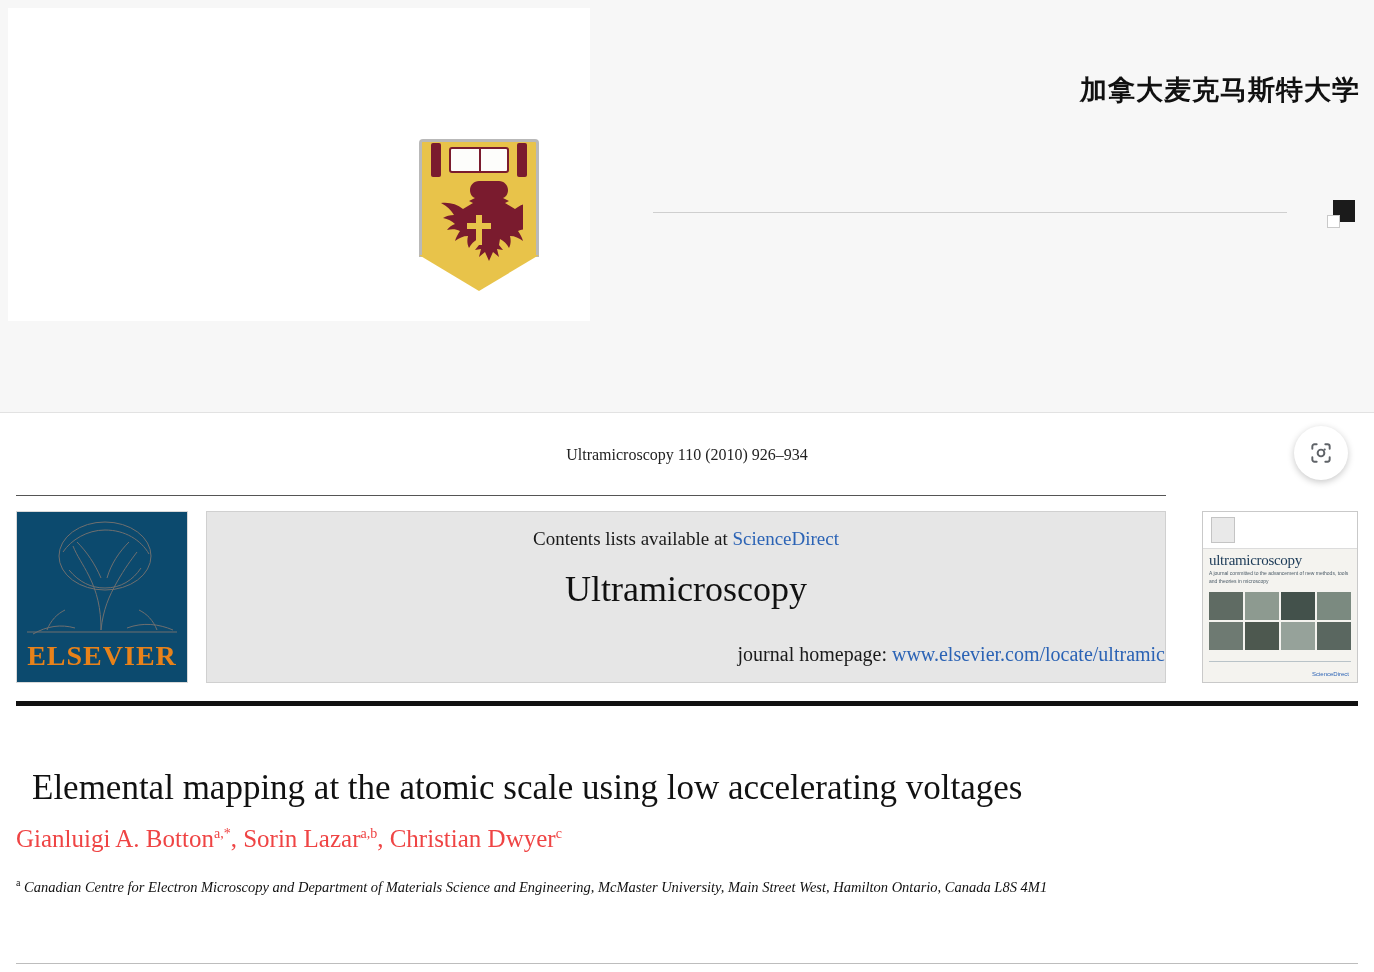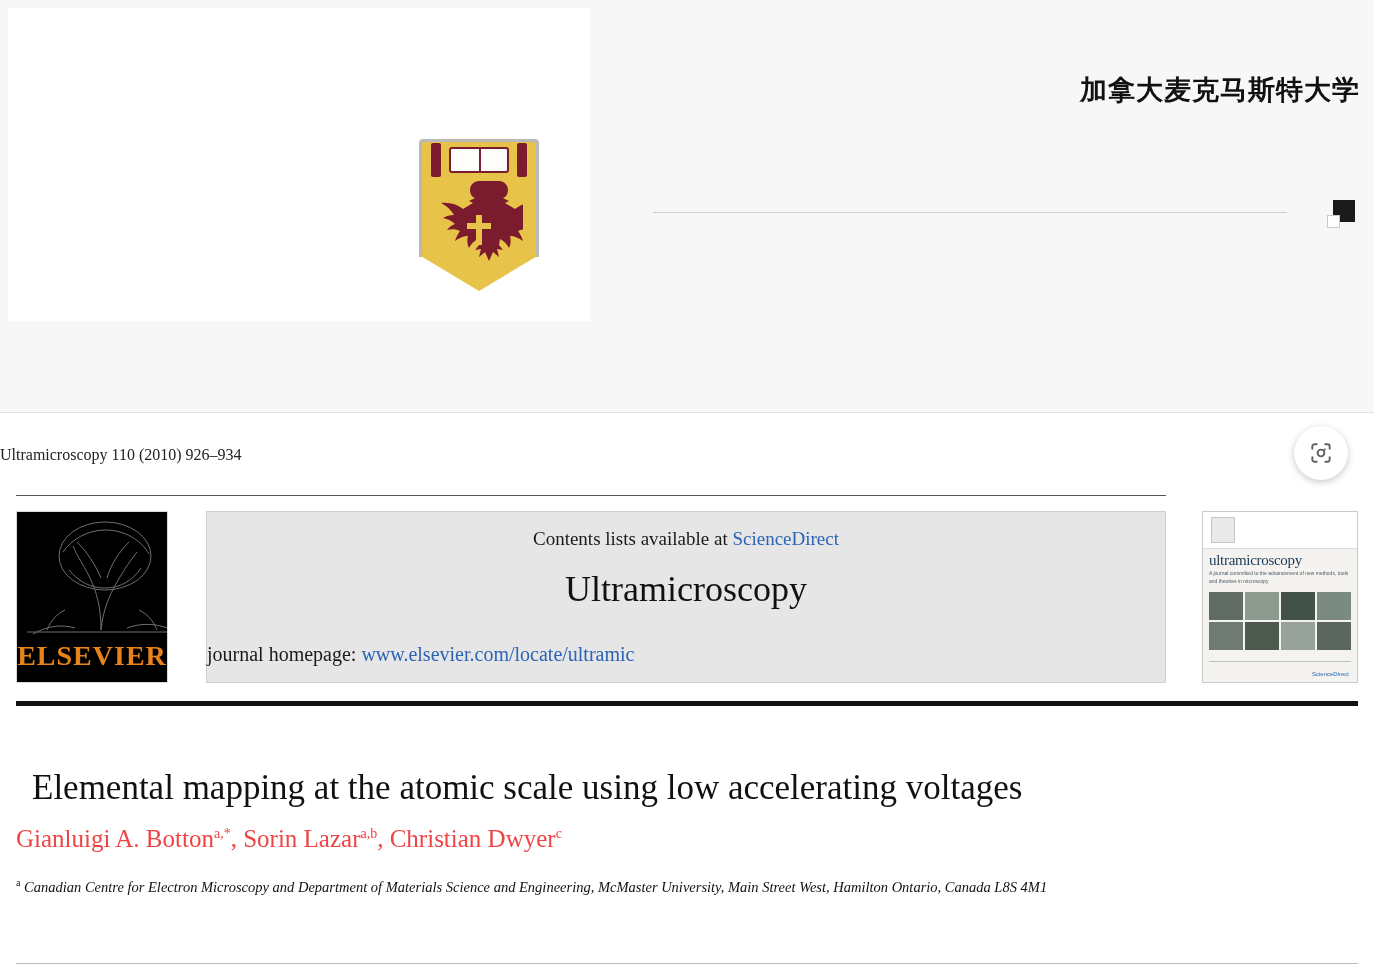--- a/index.html
+++ b/index.html
@@ -153,43 +153,44 @@
   .paper {
     position: absolute;
     left: 0; top: 413px;
     width: 1374px;
     height: 559px;
     background: #ffffff;
   }
   .journal-ref {
     position: absolute;
     left: 0; right: 0; top: 33px;
+    text-align: center;
     font-family: "Liberation Serif", serif;
     font-size: 16px;
     color: #222;
   }
   .masthead {
     position: absolute;
     left: 16px; top: 82px;
     width: 1342px;
     height: 180px;
   }
   .masthead-topline {
     position: absolute;
     left: 0; top: 0;
     width: 1150px; height: 1px;
     background: #555;
   }
   .elsevier {
     position: absolute;
     left: 0; top: 16px;
-    width: 152px; height: 172px;
+    width: 172px; height: 172px;
     border: 1px solid #d9d9d9;
     box-sizing: border-box;
-    background: #000000;
+    background: #0c4a6e;
     overflow: hidden;
   }
   .elsevier-tree {
     position: absolute;
     left: 0; top: 0;
     width: 170px; height: 136px;
     color: #6f6f6f;
   }
   .elsevier-name {
     position: absolute;
@@ -225,21 +226,21 @@
     position: absolute;
     left: 0; right: 0; top: 56px;
     text-align: center;
     font-family: "Liberation Serif", serif;
     font-size: 36px;
     color: #111;
   }
   .homepage-line {
     position: absolute;
     left: 0; right: 0; bottom: 16px;
-    text-align: left;
+    text-align: right;
     font-family: "Liberation Serif", serif;
     font-size: 20px;
     color: #1a1a1a;
   }
   .homepage-line .url {
     color: #2b63b5;
   }
   .cover {
     position: absolute;
     left: 1186px; top: 16px;

